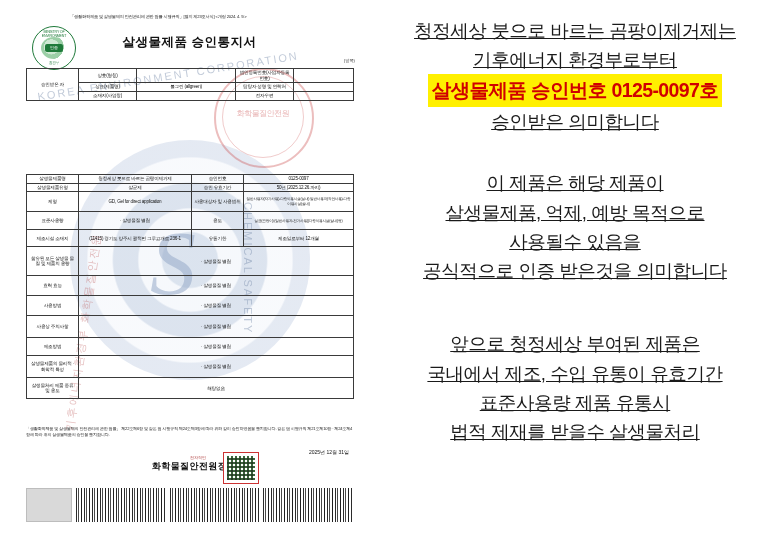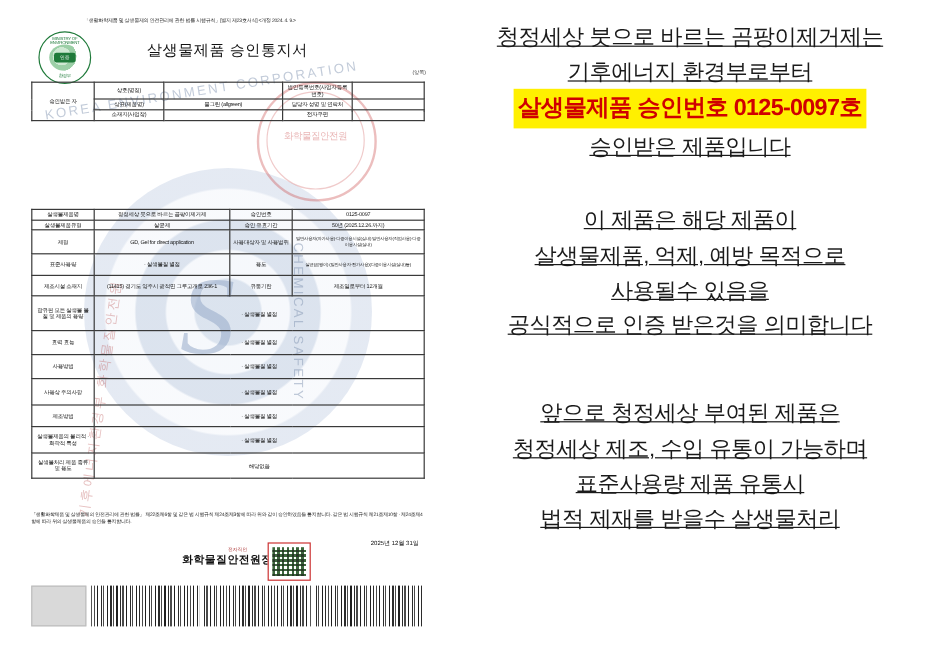--- a/index.html
+++ b/index.html
@@ -88,21 +88,21 @@
     line-height: 8px;
     text-align: center;
   }
 
   .doc-title {
     position: absolute;
     left: 0; right: 0;
     top: 22px;
     text-align: center;
     font-size: 12.5px;
-    font-weight: normal;
+    font-weight: bold;
     color: #111;
     letter-spacing: 0.5px;
   }
   .doc-formno {
     position: absolute;
     right: 6px;
     top: 46px;
     font-size: 4.2px;
     color: #333;
   }
@@ -496,35 +496,35 @@
     </div>
   </div>
 
   <div class="notice">
     <div class="block">
       <p>청정세상 붓으로 바르는 곰팡이제거제는</p>
       <p>기후에너지 환경부로부터</p>
       <p>
         <span class="highlight">살생물제품 승인번호 0125-0097호</span>
       </p>
-      <p>승인받은 제품입니다</p>
+      <p>승인받은 의미합니다</p>
     </div>
 
     <div class="spacer-sm"></div>
 
     <div class="block">
       <p>이 제품은 해당 제품이</p>
       <p>살생물제품, 억제, 예방 목적으로</p>
       <p>사용될수 있음을</p>
       <p>공식적으로 인증 받은것을 의미합니다</p>
     </div>
 
     <div class="spacer-md"></div>
 
     <div class="block">
       <p>앞으로 청정세상 부여된 제품은</p>
-      <p>청정세상 제조, 수입 유통이 가능하며</p>
+      <p>국내에서 제조, 수입 유통이 유효기간</p>
       <p>표준사용량 제품 유통시</p>
       <p>법적 제재를 받을수 살생물처리</p>
     </div>
   </div>
 
 </div>
 
 </body></html>

